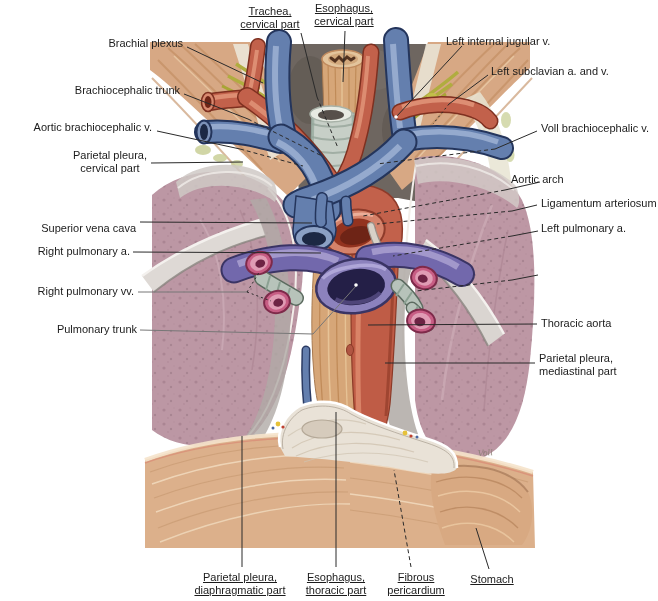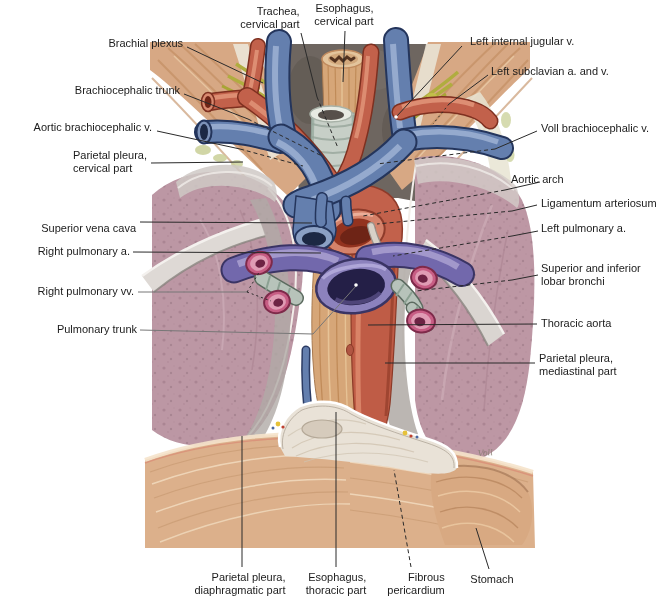--- a/index.html
+++ b/index.html
@@ -1,23 +1,23 @@
 <!DOCTYPE html>
 <html><head>
 <meta charset="utf-8">
 <style>
   html,body{margin:0;padding:0;background:#fff;}
   #stage{position:relative;width:658px;height:601px;background:#fff;overflow:hidden;
          font-family:"Liberation Sans",sans-serif;}
   #art{position:absolute;left:0;top:0;}
   .lbl{position:absolute;font-size:11px;line-height:13px;color:#1b1b1b;white-space:nowrap;}
   .lbl span{display:block;}
-  .lbl.l{text-align:left;}
+  .lbl.l{text-align:center;}
   .lbl.r{text-align:left;}
-  .lbl.c{transform:translateX(-50%);text-align:right;}
+  .lbl.c{transform:translateX(-50%);text-align:center;text-decoration:underline;}
 </style>
 </head>
 <body>
 
 <div id="stage">
 
 <svg id="art" width="658" height="601" viewBox="0 0 658 601">
   <defs>
     <pattern id="lungTex" width="16" height="14" patternUnits="userSpaceOnUse">
       <circle cx="4" cy="4" r="1.6" fill="#8f6677" opacity="0.38"></circle>
@@ -397,41 +397,37 @@
 <div class="lbl l" style="right:528px;top:245px">
   <span>Right pulmonary a.</span>
 </div>
 <div class="lbl l" style="right:524px;top:285px">
   <span>Right pulmonary vv.</span>
 </div>
 <div class="lbl l" style="right:521px;top:323px">
   <span>Pulmonary trunk</span>
 </div>
 
-<div class="lbl r" style="left:470px;top:35px">
+<div class="lbl r" style="left:446px;top:35px">
   <span>Left internal jugular v.</span>
 </div>
 <div class="lbl r" style="left:491px;top:65px">
   <span>Left subclavian a. and v.</span>
 </div>
 <div class="lbl r" style="left:541px;top:122px">
   <span>Voll brachiocephalic v.</span>
 </div>
 <div class="lbl r" style="left:511px;top:173px">
   <span>Aortic arch</span>
 </div>
 <div class="lbl r" style="left:541px;top:197px">
   <span>Ligamentum arteriosum</span>
 </div>
 <div class="lbl r" style="left:541px;top:222px">
   <span>Left pulmonary a.</span>
-</div>
-<div class="lbl r" style="left:541px;top:262px">
-  <span>Superior and inferior</span>
-  <span>lobar bronchi</span>
 </div>
 <div class="lbl r" style="left:541px;top:317px">
   <span>Thoracic aorta</span>
 </div>
 <div class="lbl r" style="left:539px;top:352px">
   <span>Parietal pleura,</span>
   <span>mediastinal part</span>
 </div>
 
 <div class="lbl c" style="left:240px;top:571px">

